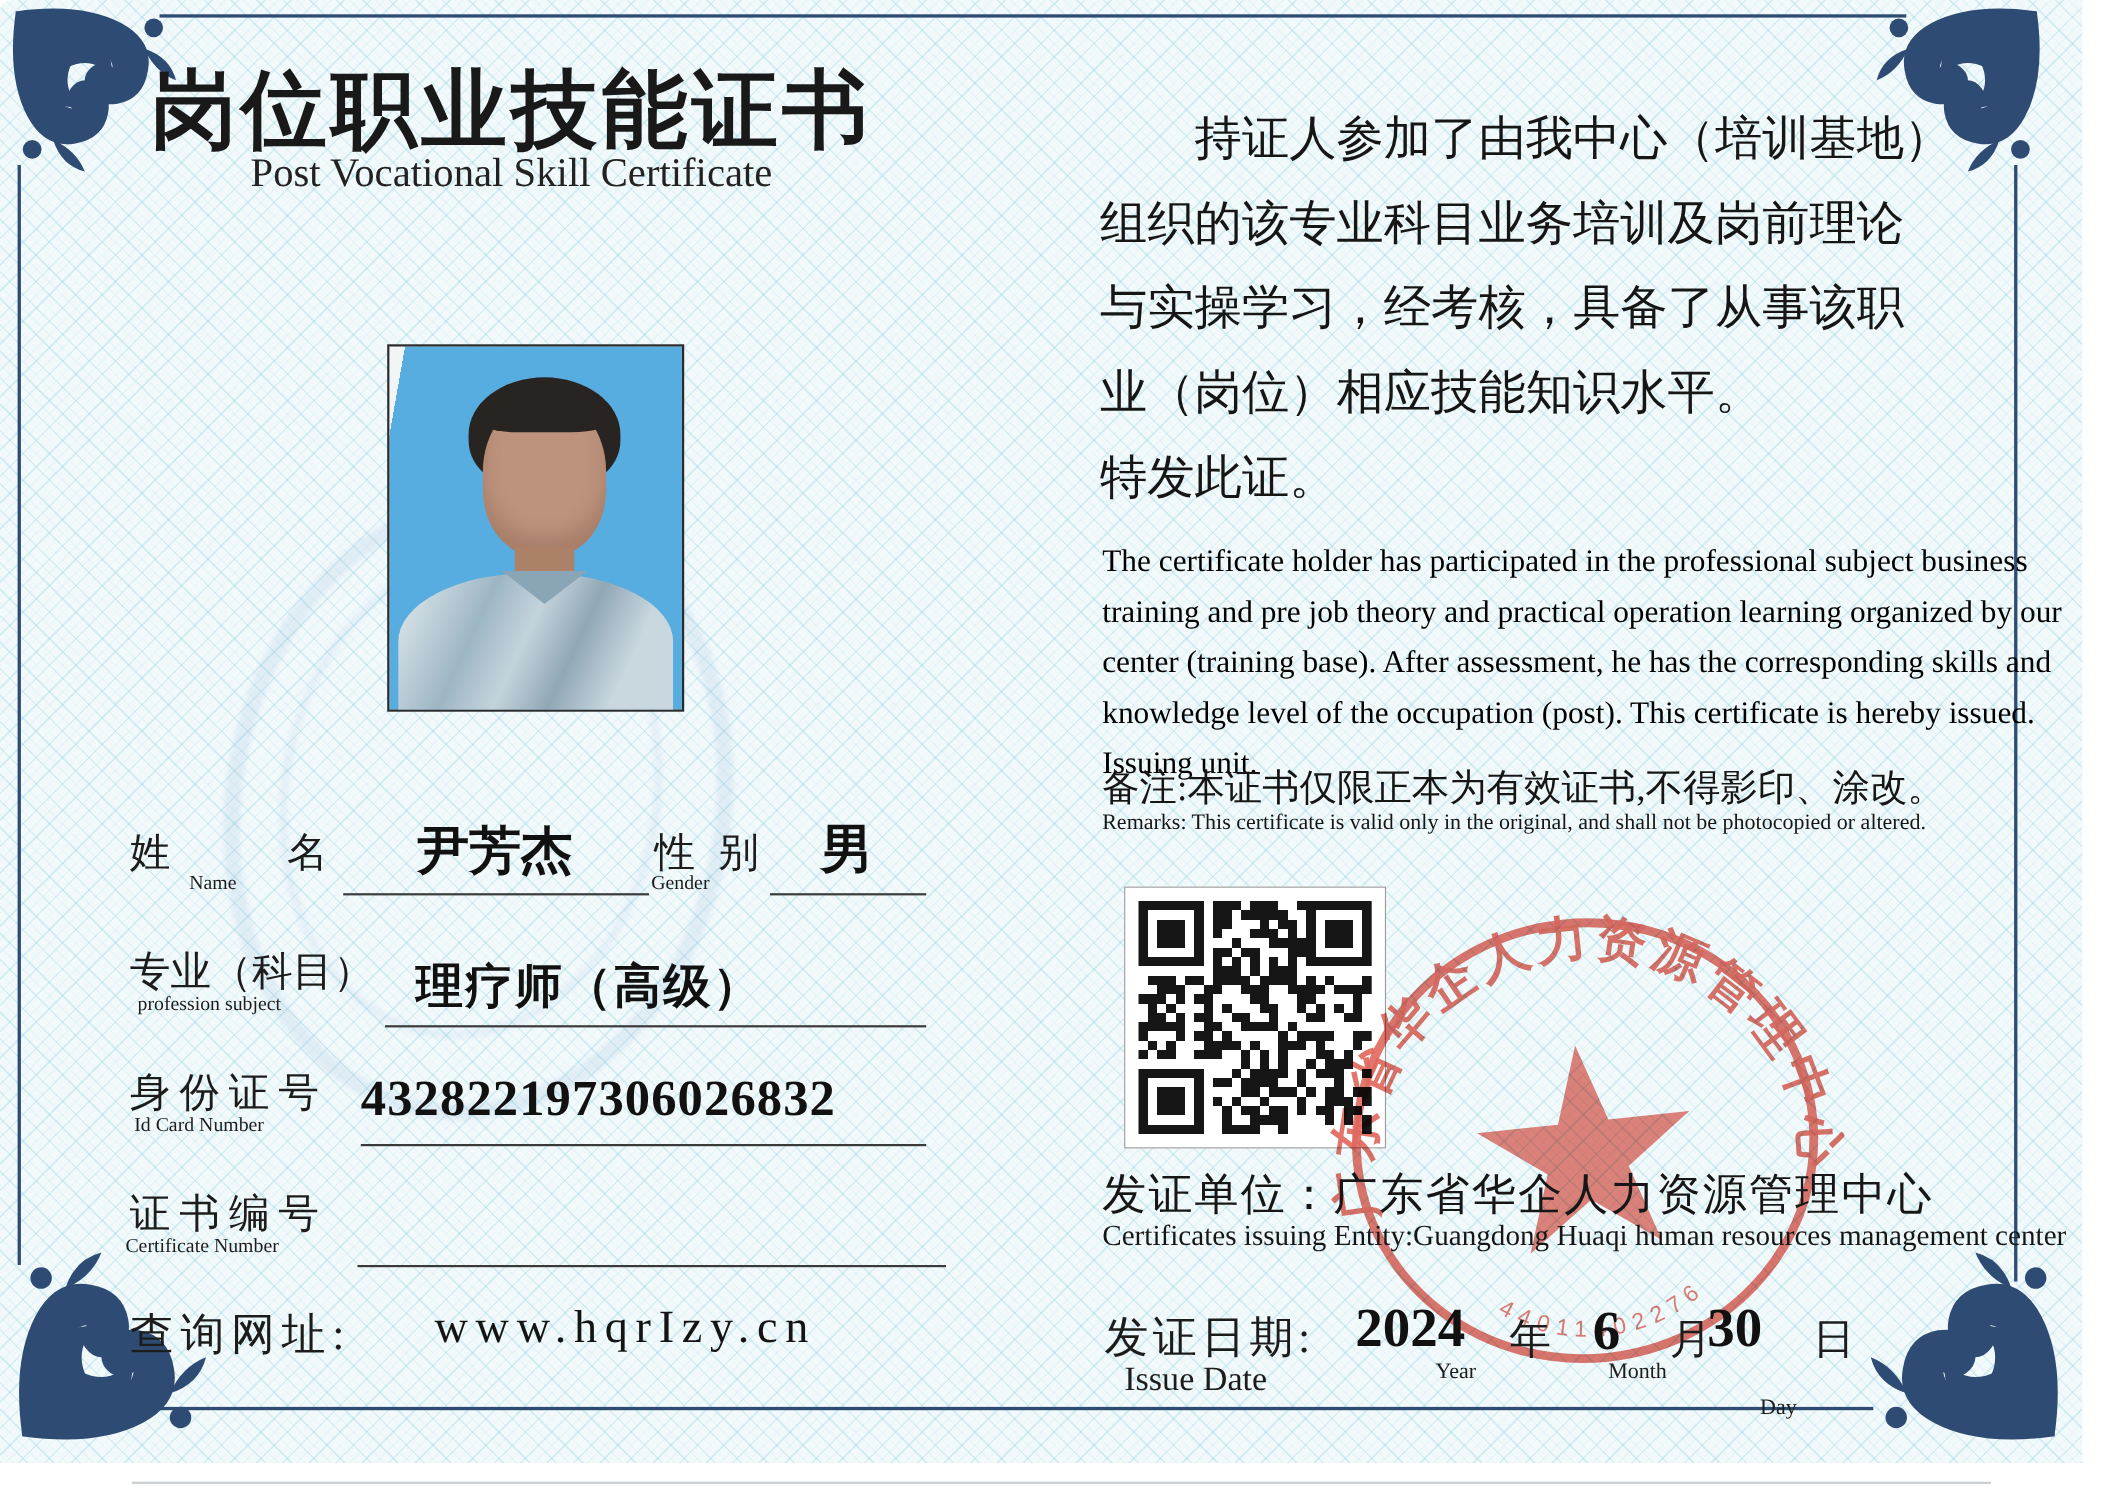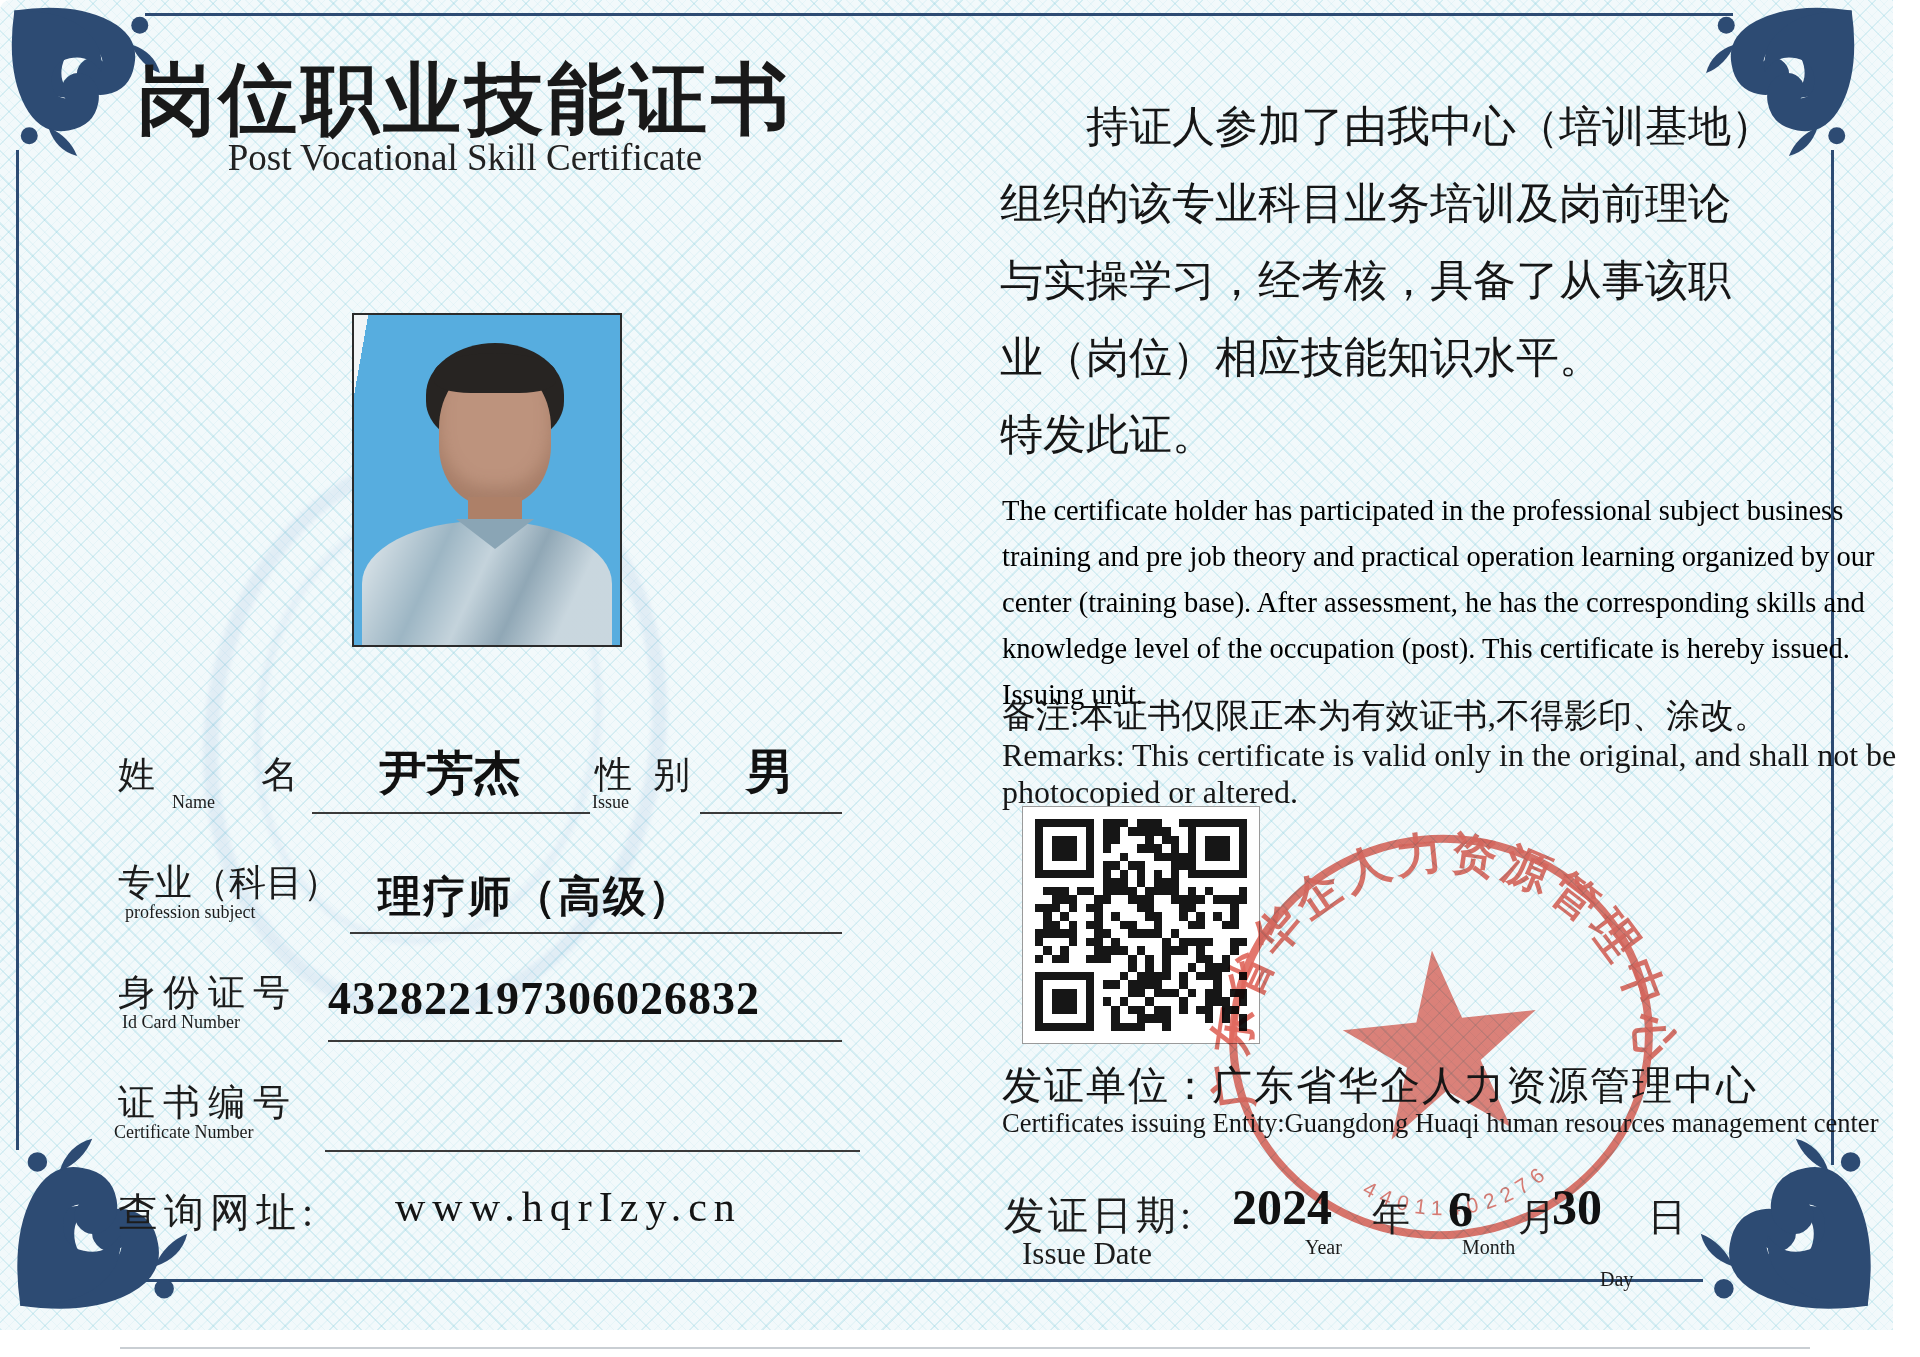--- a/index.html
+++ b/index.html
@@ -45,21 +45,21 @@
   .field-label-zh{position:absolute;font-size:37px;color:#1c1c1c;}
   .field-label-en{position:absolute;font-size:18px;color:#1c1c1c;}
   .spread{text-align:justify;text-align-last:justify;}
   .field-value{position:absolute;font-weight:bold;color:#111;}
   .uline{position:absolute;height:2px;background:#3a3a3a;}
 
   .para-zh{position:absolute;left:1000px;top:88px;width:860px;font-size:43px;line-height:77px;color:#161616;}
   .para-zh .indent{text-indent:2em;}
   .para-en{position:absolute;left:1002px;top:488px;width:880px;font-size:28.5px;line-height:46px;color:#000000;}
   .remark-zh{position:absolute;left:1002px;top:693px;width:900px;font-size:34px;color:#161616;}
-  .remark-en{position:absolute;left:1002px;top:737px;width:900px;font-size:32px;color:#161616;}
+  .remark-en{position:absolute;left:1002px;top:737px;width:900px;font-size:20px;color:#161616;}
 
   .qr{position:absolute;left:1022px;top:806px;width:236px;height:236px;background:#ffffff;
       border:1px solid #9a9a9a;display:flex;align-items:center;justify-content:center;}
   .qr svg{width:212px;height:212px;shape-rendering:crispEdges;}
 
   .seal{position:absolute;left:1206px;top:812px;width:470px;height:450px;transform:rotate(-6deg);
         mix-blend-mode:multiply;opacity:.88;}
 
   .issuer-zh{position:absolute;left:1002px;top:1058px;width:900px;font-size:40px;letter-spacing:2px;color:#161616;}
   .issuer-en{position:absolute;left:1002px;top:1108px;width:910px;font-size:26.5px;color:#161616;}
@@ -147,21 +147,21 @@
     <div class="neck"></div>
     <div class="shirt"></div>
     <div class="collar"></div>
   </div>
 
   <div class="field-label-zh spread" style="left:118px;top:750px;width:180px;">姓名</div>
   <div class="field-label-en" style="left:172px;top:792px;">Name</div>
   <div class="field-value" style="left:315px;top:742px;width:270px;font-size:47px;text-align:center;">尹芳杰</div>
   <div class="uline" style="left:312px;top:812px;width:278px;"></div>
   <div class="field-label-zh spread" style="left:595px;top:750px;width:95px;">性别</div>
-  <div class="field-label-en" style="left:592px;top:792px;">Issue</div>
+  <div class="field-label-en" style="left:592px;top:792px;">Gender</div>
   <div class="field-value" style="left:700px;top:740px;width:140px;font-size:48px;text-align:center;">男</div>
   <div class="uline" style="left:700px;top:812px;width:142px;"></div>
 
   <div class="field-label-zh" style="left:118px;top:858px;">专业（科目）</div>
   <div class="field-label-en" style="left:125px;top:902px;">profession subject</div>
   <div class="field-value" style="left:378px;top:868px;font-size:43px;letter-spacing:2px;">理疗师（高级）</div>
   <div class="uline" style="left:350px;top:932px;width:492px;"></div>
 
   <div class="field-label-zh" style="left:118px;top:968px;letter-spacing:8px;">身份证号</div>
   <div class="field-label-en" style="left:122px;top:1012px;">Id Card Number</div>

